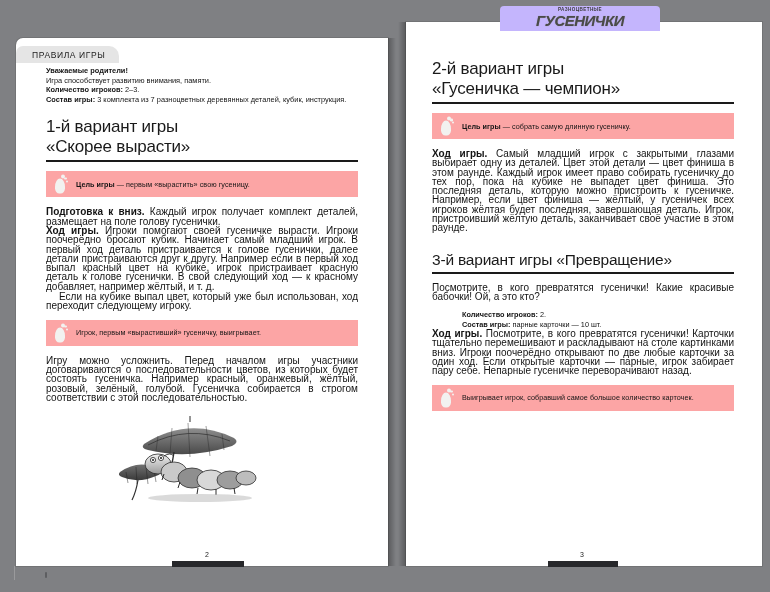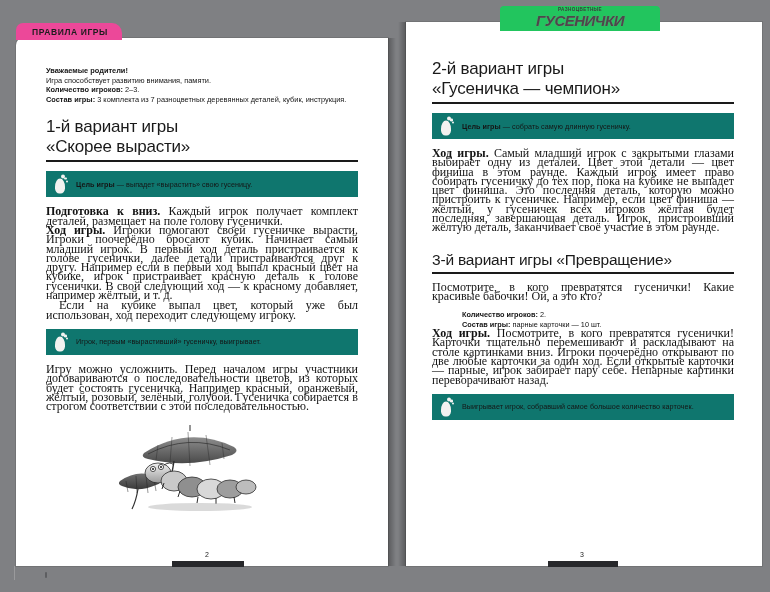--- a/index.html
+++ b/index.html
@@ -37,38 +37,38 @@
     width:8px;height:528px;
     background:linear-gradient(to right,rgba(0,0,0,.30),rgba(0,0,0,0));
   }
   .gutter-l{left:388px;}
   .gutter-r{left:398px;height:544px;top:22px;
     background:linear-gradient(to left,rgba(0,0,0,.30),rgba(0,0,0,0));}
 
   
   .tab-rules{
     position:absolute;
-    left:16px;top:23px;
-    background:#ec4899;
+    left:16px;top:46px;
+    background:#e5e5e5;
     padding:4px 14px 3px 16px;
     border-top-left-radius:7px;
     border-top-right-radius:10px;
     font-size:8.5px;
-    font-weight:bold;
+    font-weight:normal;
     letter-spacing:.6px;
     color:#1c1c1c;
     z-index:4;
   }
   
   .tab-title{
     position:absolute;
     left:500px;top:6px;
     width:160px;
     text-align:center;
-    background:#22c55e;
+    background:#c4b5fd;
     padding:1px 0 2px 0;
     border-top-left-radius:4px;border-top-right-radius:4px;
     z-index:4;
     overflow:hidden;
   }
   .tab-title .kicker{
     display:block;
     font-size:4.6px;font-weight:bold;letter-spacing:.4px;
     color:#3a3a3a;line-height:6px;
     filter:blur(.2px);
@@ -105,21 +105,21 @@
   }
   h2.variant .l2{display:block;}
   .rule-hr{
     height:2px;background:#1a1a1a;
     margin-top:3px;margin-bottom:9px;
   }
 
   
   .banner{
     position:relative;
-    background:#0f766e;
+    background:#fca5a5;
     min-height:26px;
     display:flex;align-items:center;
     padding:3px 8px 3px 30px;
     margin:9px 0 10px 0;
     box-sizing:border-box;
   }
   .banner .foot{
     position:absolute;
     left:8px;top:50%;
     transform:translateY(-50%);
@@ -138,24 +138,23 @@
   .banner .foot .t2{left:10px;top:2.2px;width:2.6px;height:2.6px;}
   .banner .foot .t3{left:11.6px;top:5.2px;width:2px;height:2px;}
   .banner .btext{
     font-size:7.2px;line-height:9px;color:#151515;
     letter-spacing:.05px;
   }
   .banner .btext b{font-weight:bold;}
 
   
   .body-block{
-    font-size:12px;line-height:9.3px;
+    font-size:10px;line-height:9.3px;
     color:#131313;text-align:justify;
     hyphens:auto;
-    font-family:Liberation Serif, serif;
   }
   .body-block b{font-weight:bold;}
   .body-block p{margin:0;}
   .body-block p.indent{text-indent:13px;margin-top:1px;}
   .body-block p + p{margin-top:0;}
   .spacer-12{height:12px;}
 
   h3.variant3{
     font-size:15.5px;font-weight:normal;color:#1a1a1a;
     line-height:18px;letter-spacing:-.2px;
@@ -234,21 +233,21 @@
     <div class="rule-hr"></div>
 
     <div class="banner">
       <span class="foot">
         <span class="sole"></span>
           <span class="t1"></span>
           <span class="t2"></span>
           <span class="t3"></span>
       </span>
       <span class="btext">
-        <b>Цель игры</b><span> — выпадет «вырастить» свою гусеницу.</span>
+        <b>Цель игры</b><span> — первым «вырастить» свою гусеницу.</span>
       </span>
     </div>
 
     <div class="body-block">
       <p>
         <b>Подготовка к вниз.</b><span> Каждый игрок получает комплект деталей, размещает на поле голову гусенички.</span>
       </p>
       <p>
         <b>Ход игры.</b><span> Игроки помогают своей гусеничке вырасти. Игроки поочерёдно бросают кубик. Начинает самый младший игрок. В первый ход деталь пристраивается к голове гусенички, далее детали пристраиваются друг к другу. Например если в первый ход выпал красный цвет на кубике, игрок пристраивает красную деталь к голове гусенички. В свой следующий ход — к красному добавляет, например жёлтый, и т. д.</span>
       </p>
@@ -372,21 +371,21 @@
         <b>Количество игроков:</b><span> 2.</span>
       </span>
       <span class="line">
         <b>Состав игры:</b><span> парные карточки — 10 шт.</span>
       </span>
     </div>
 
 
     <div class="body-block">
       <p>
-        <b>Ход игры.</b><span> Посмотрите, в кого превратятся гусенички! Карточки тщательно перемешивают и раскладывают на столе картинками вниз. Игроки поочерёдно открывают по две любые карточки за один ход. Если открытые карточки — парные, игрок забирает пару себе. Непарные картинки переворачивают назад.</span>
+        <b>Ход игры.</b><span> Посмотрите, в кого превратятся гусенички! Карточки тщательно перемешивают и раскладывают на столе картинками вниз. Игроки поочерёдно открывают по две любые карточки за один ход. Если открытые карточки — парные, игрок забирает пару себе. Непарные гусеничке переворачивают назад.</span>
       </p>
     </div>
 
     <div class="banner">
       <span class="foot">
         <span class="sole"></span>
           <span class="t1"></span>
           <span class="t2"></span>
           <span class="t3"></span>
       </span>

